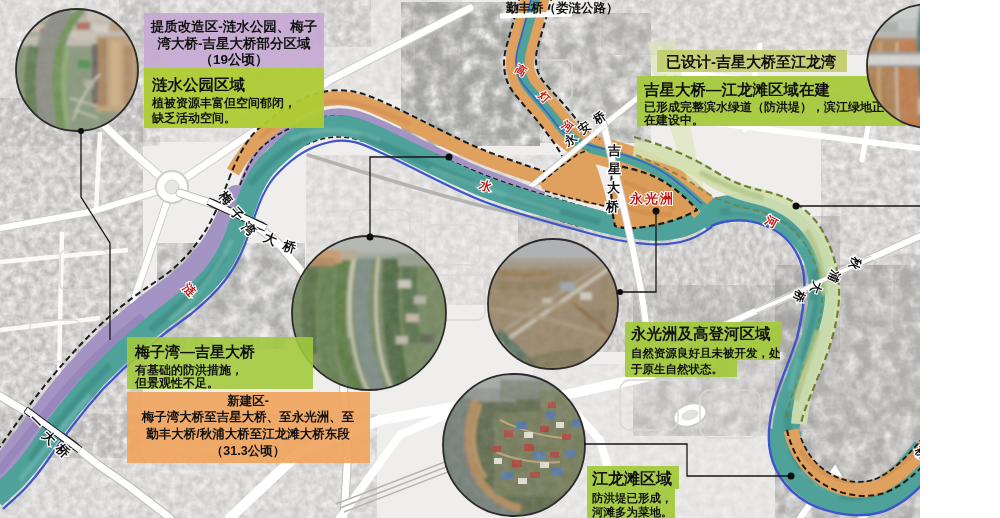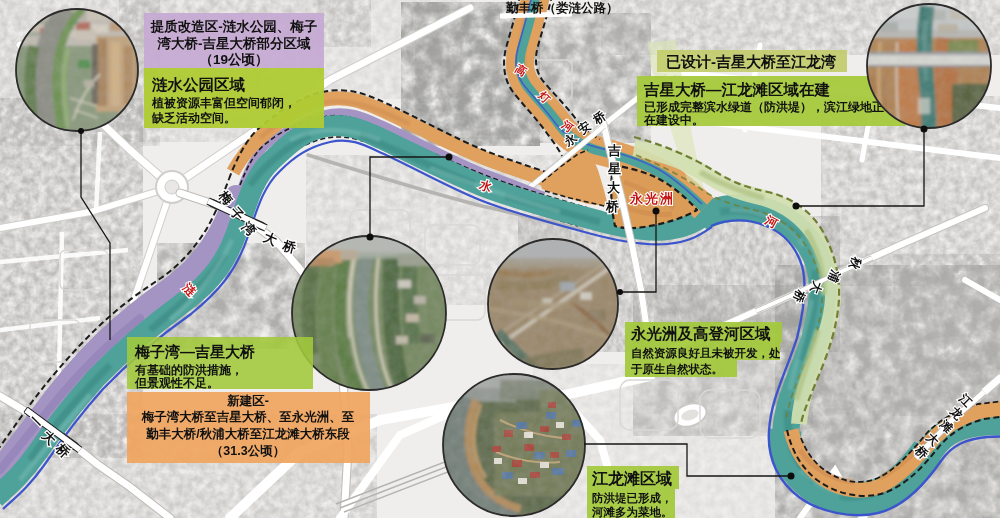--- a/index.html
+++ b/index.html
@@ -1,16 +1,16 @@
 <!DOCTYPE html>
 <html><head>
 <meta charset="utf-8">
 <style>
 html,body{margin:0;padding:0;background:#fff}
-#wrap{position:relative;width:1000px;height:518px;overflow:hidden;font-family:"Liberation Sans",sans-serif}
+#wrap{position:relative;width:920px;height:518px;overflow:hidden;font-family:"Liberation Sans",sans-serif}
 </style>
 </head>
 <body>
 <div id="wrap">
 <svg width="1000" height="518" viewBox="0 0 1000 518" xmlns="http://www.w3.org/2000/svg" font-family="Liberation Sans, sans-serif">
 <defs>
 <filter id="grain" x="-15%" y="-15%" width="130%" height="130%">
  <feGaussianBlur in="SourceGraphic" stdDeviation="5" result="soft"></feGaussianBlur>
  <feTurbulence type="fractalNoise" baseFrequency="0.11" numOctaves="3" seed="7" result="n"></feTurbulence>
  <feColorMatrix in="n" type="matrix" values="0 0 0 0 0.45  0 0 0 0 0.44  0 0 0 0 0.43  0 0 0 0.9 0" result="nc"></feColorMatrix>

